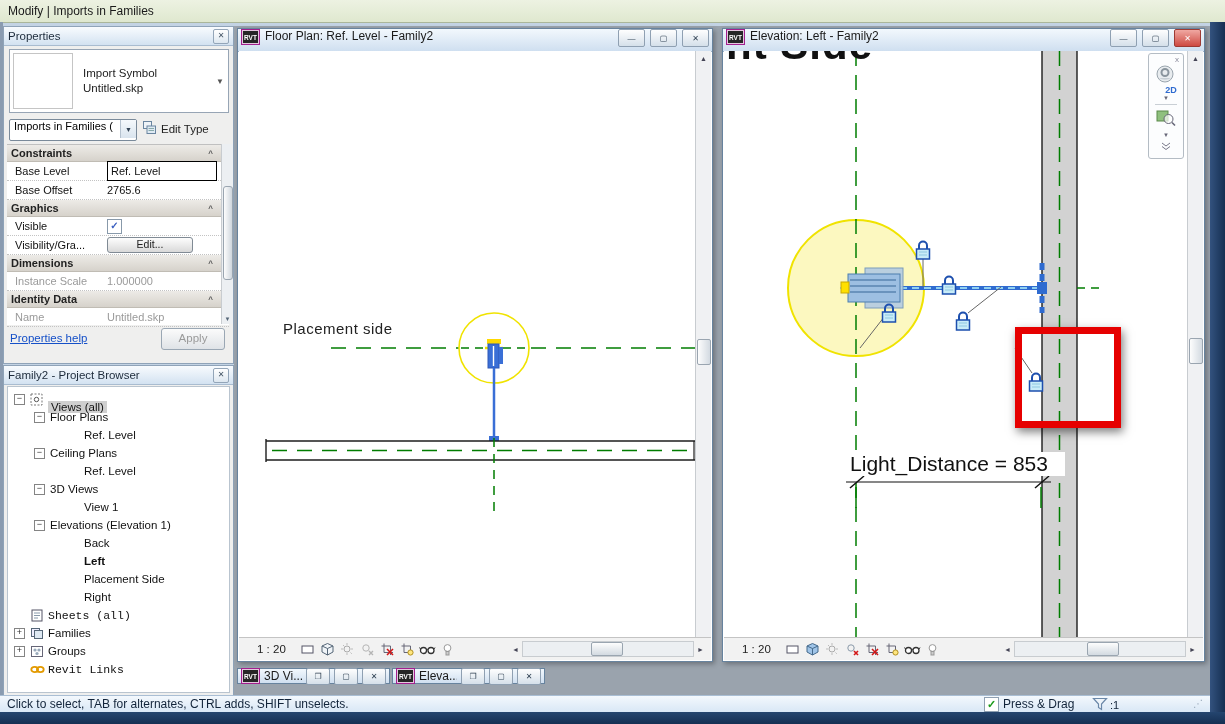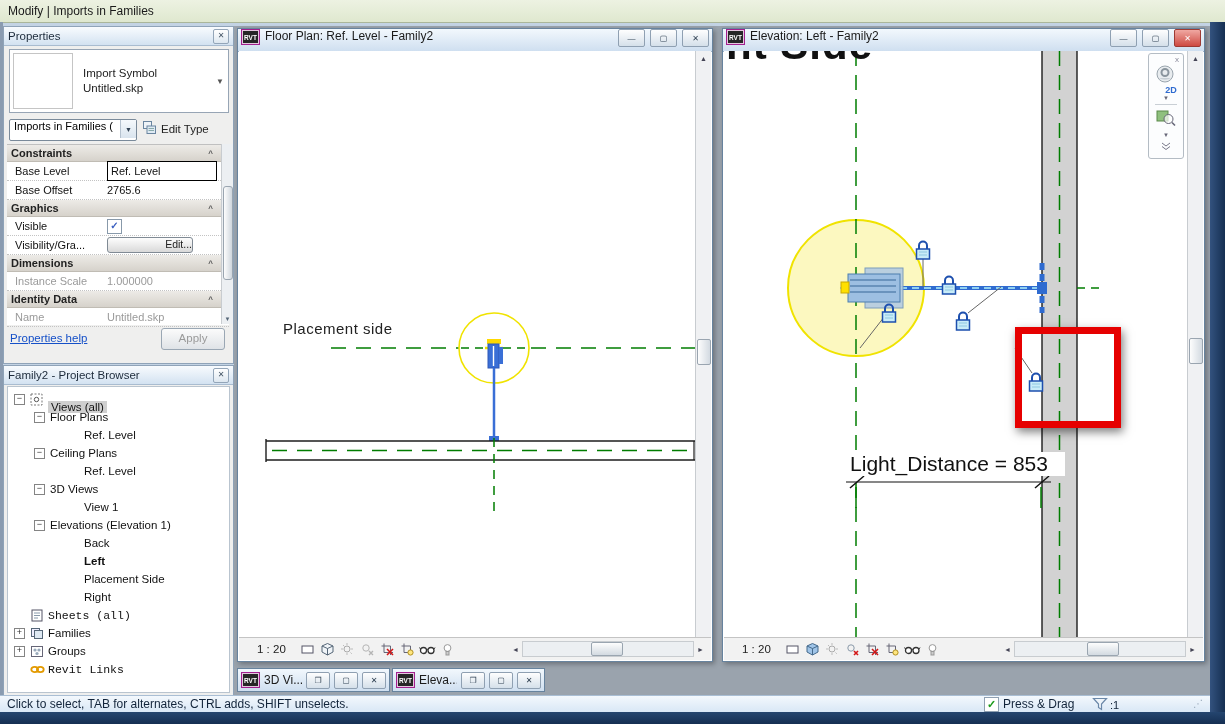--- a/index.html
+++ b/index.html
@@ -47,21 +47,21 @@
     display:flex;align-items:center;padding:0 16px 0 4px;font-size:11px;font-weight:bold;color:#222;}
   .psection .chev{margin-left:auto;font-size:8px;color:#555;font-weight:bold;}
   .prow{height:18px;display:flex;align-items:center;border-bottom:1px dotted #c3c3c3;padding-right:12px;font-size:11px;color:#111;}
   .plabel{width:92px;padding-left:8px;white-space:nowrap;overflow:hidden;}
   .pvalue{flex:1;display:flex;align-items:center;height:100%;}
   .pvalue.editing{border:1px solid #000;background:#fff;padding-left:3px;}
   .prow.disabled .plabel,.prow.disabled .pvalue{color:#9a9a9a;}
   .chk{width:13px;height:13px;border:1px solid #8899aa;background:#fff;font-size:10px;line-height:12px;
     text-align:center;color:#3a5fc0;font-weight:bold;}
   .minibtn{width:84px;height:14px;border:1px solid #808a94;border-radius:3px;font-size:10.5px;line-height:12px;
-    text-align:right;background:linear-gradient(#fdfdfd,#d9d9d9);color:#222;}
+    text-align:center;background:linear-gradient(#fdfdfd,#d9d9d9);color:#222;}
   .gscroll{position:absolute;right:0;top:117px;width:11px;height:180px;background:#eceff2;border-left:1px solid #c8ccd0;}
   .gthumb{position:absolute;left:1px;top:42px;width:8px;height:92px;background:linear-gradient(90deg,#fdfdfd,#cfd6dd);
     border:1px solid #9aa5b0;border-radius:3px;}
   .gdown{position:absolute;left:1px;bottom:2px;width:9px;font-size:6px;color:#567;text-align:center;}
   .plink{position:absolute;left:6px;top:305px;font-size:11.5px;color:#1550c8;text-decoration:underline;}
   .applybtn{position:absolute;right:8px;top:301px;width:62px;height:20px;border:1px solid #9aa7b4;border-radius:3px;
     background:linear-gradient(#fbfbfb,#dfe3e7);font-size:11.5px;color:#9a9a9a;text-align:center;line-height:18px;}
 
   
   .tree{position:absolute;left:3px;top:20px;right:3px;bottom:3px;background:#fff;border:1px solid #b9c4cf;overflow:hidden;padding-top:3px;}
@@ -112,21 +112,21 @@
   .lock{position:absolute;width:18px;height:22px;}
 
   
   #nav-panel{position:absolute;left:424px;top:2px;width:34px;height:103px;background:rgba(252,253,254,.95);
     border:1px solid #b4bcc4;border-radius:3px;display:flex;flex-direction:column;align-items:center;padding-top:1px;}
   #nav-panel .nx{align-self:flex-end;font-size:8px;color:#889;padding:0 4px;}
   #nav-panel .navarr{font-size:6px;color:#667;}
   #nav-panel hr{width:22px;border:none;border-top:1px solid #c9cfd5;margin:3px 0;}
 
   
-  .miniwin{position:absolute;height:24px;background:linear-gradient(#f2f8fd,#cfdff0);border:1px solid #67839e;
+  .miniwin{position:absolute;height:16px;background:linear-gradient(#f2f8fd,#cfdff0);border:1px solid #67839e;
     box-sizing:border-box;display:flex;align-items:center;gap:4px;padding:0 3px;}
   .miniwin .title{font-size:12px;color:#1b1b1b;flex:1;white-space:nowrap;overflow:hidden;}
   .miniwin .winbtn{width:22px;height:15px;}
 
   
   #statusbar{position:absolute;left:0;top:695px;width:1210px;height:17px;
     background:linear-gradient(#f3f8fd,#d7e6f5);border-top:1px solid #a9bed4;font-size:12px;color:#12243a;}
   #sb-hint{position:absolute;left:7px;top:1px;}
   #sb-check{position:absolute;left:984px;top:1px;width:13px;height:13px;background:#fff;border:1px solid #8fa0b2;
     font-size:11px;line-height:12px;text-align:center;color:#1d9b1d;font-weight:bold;}

